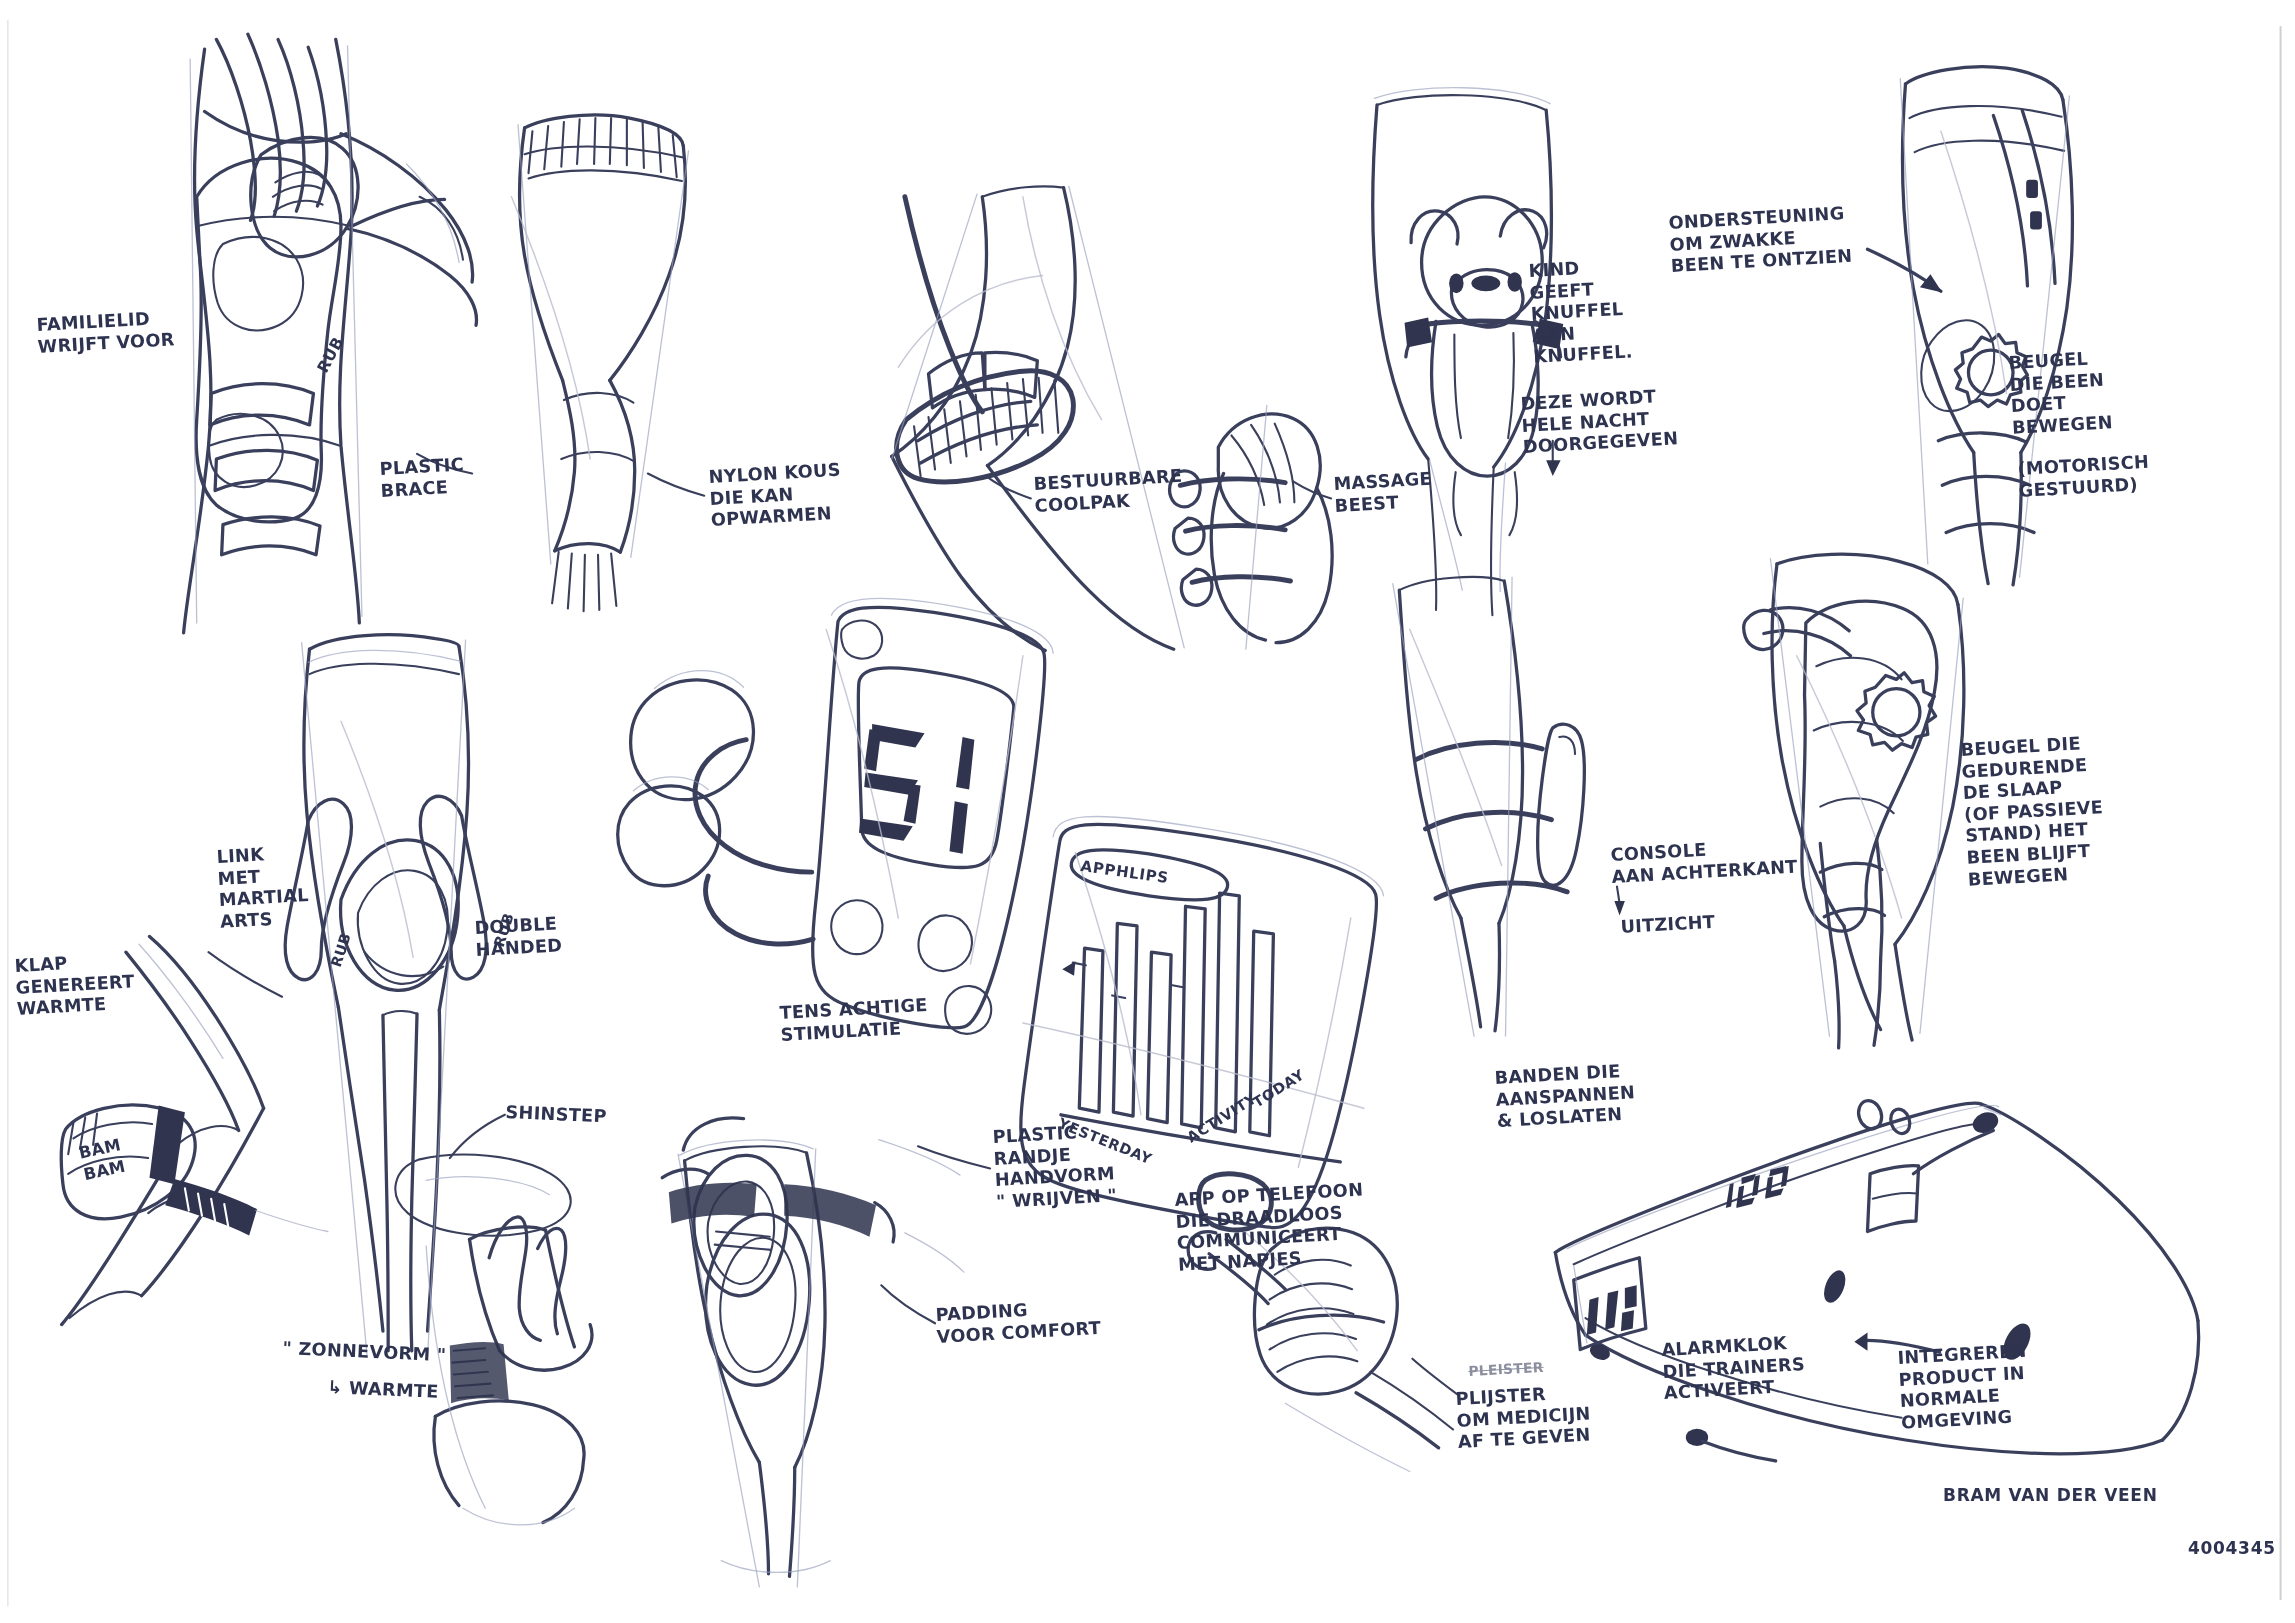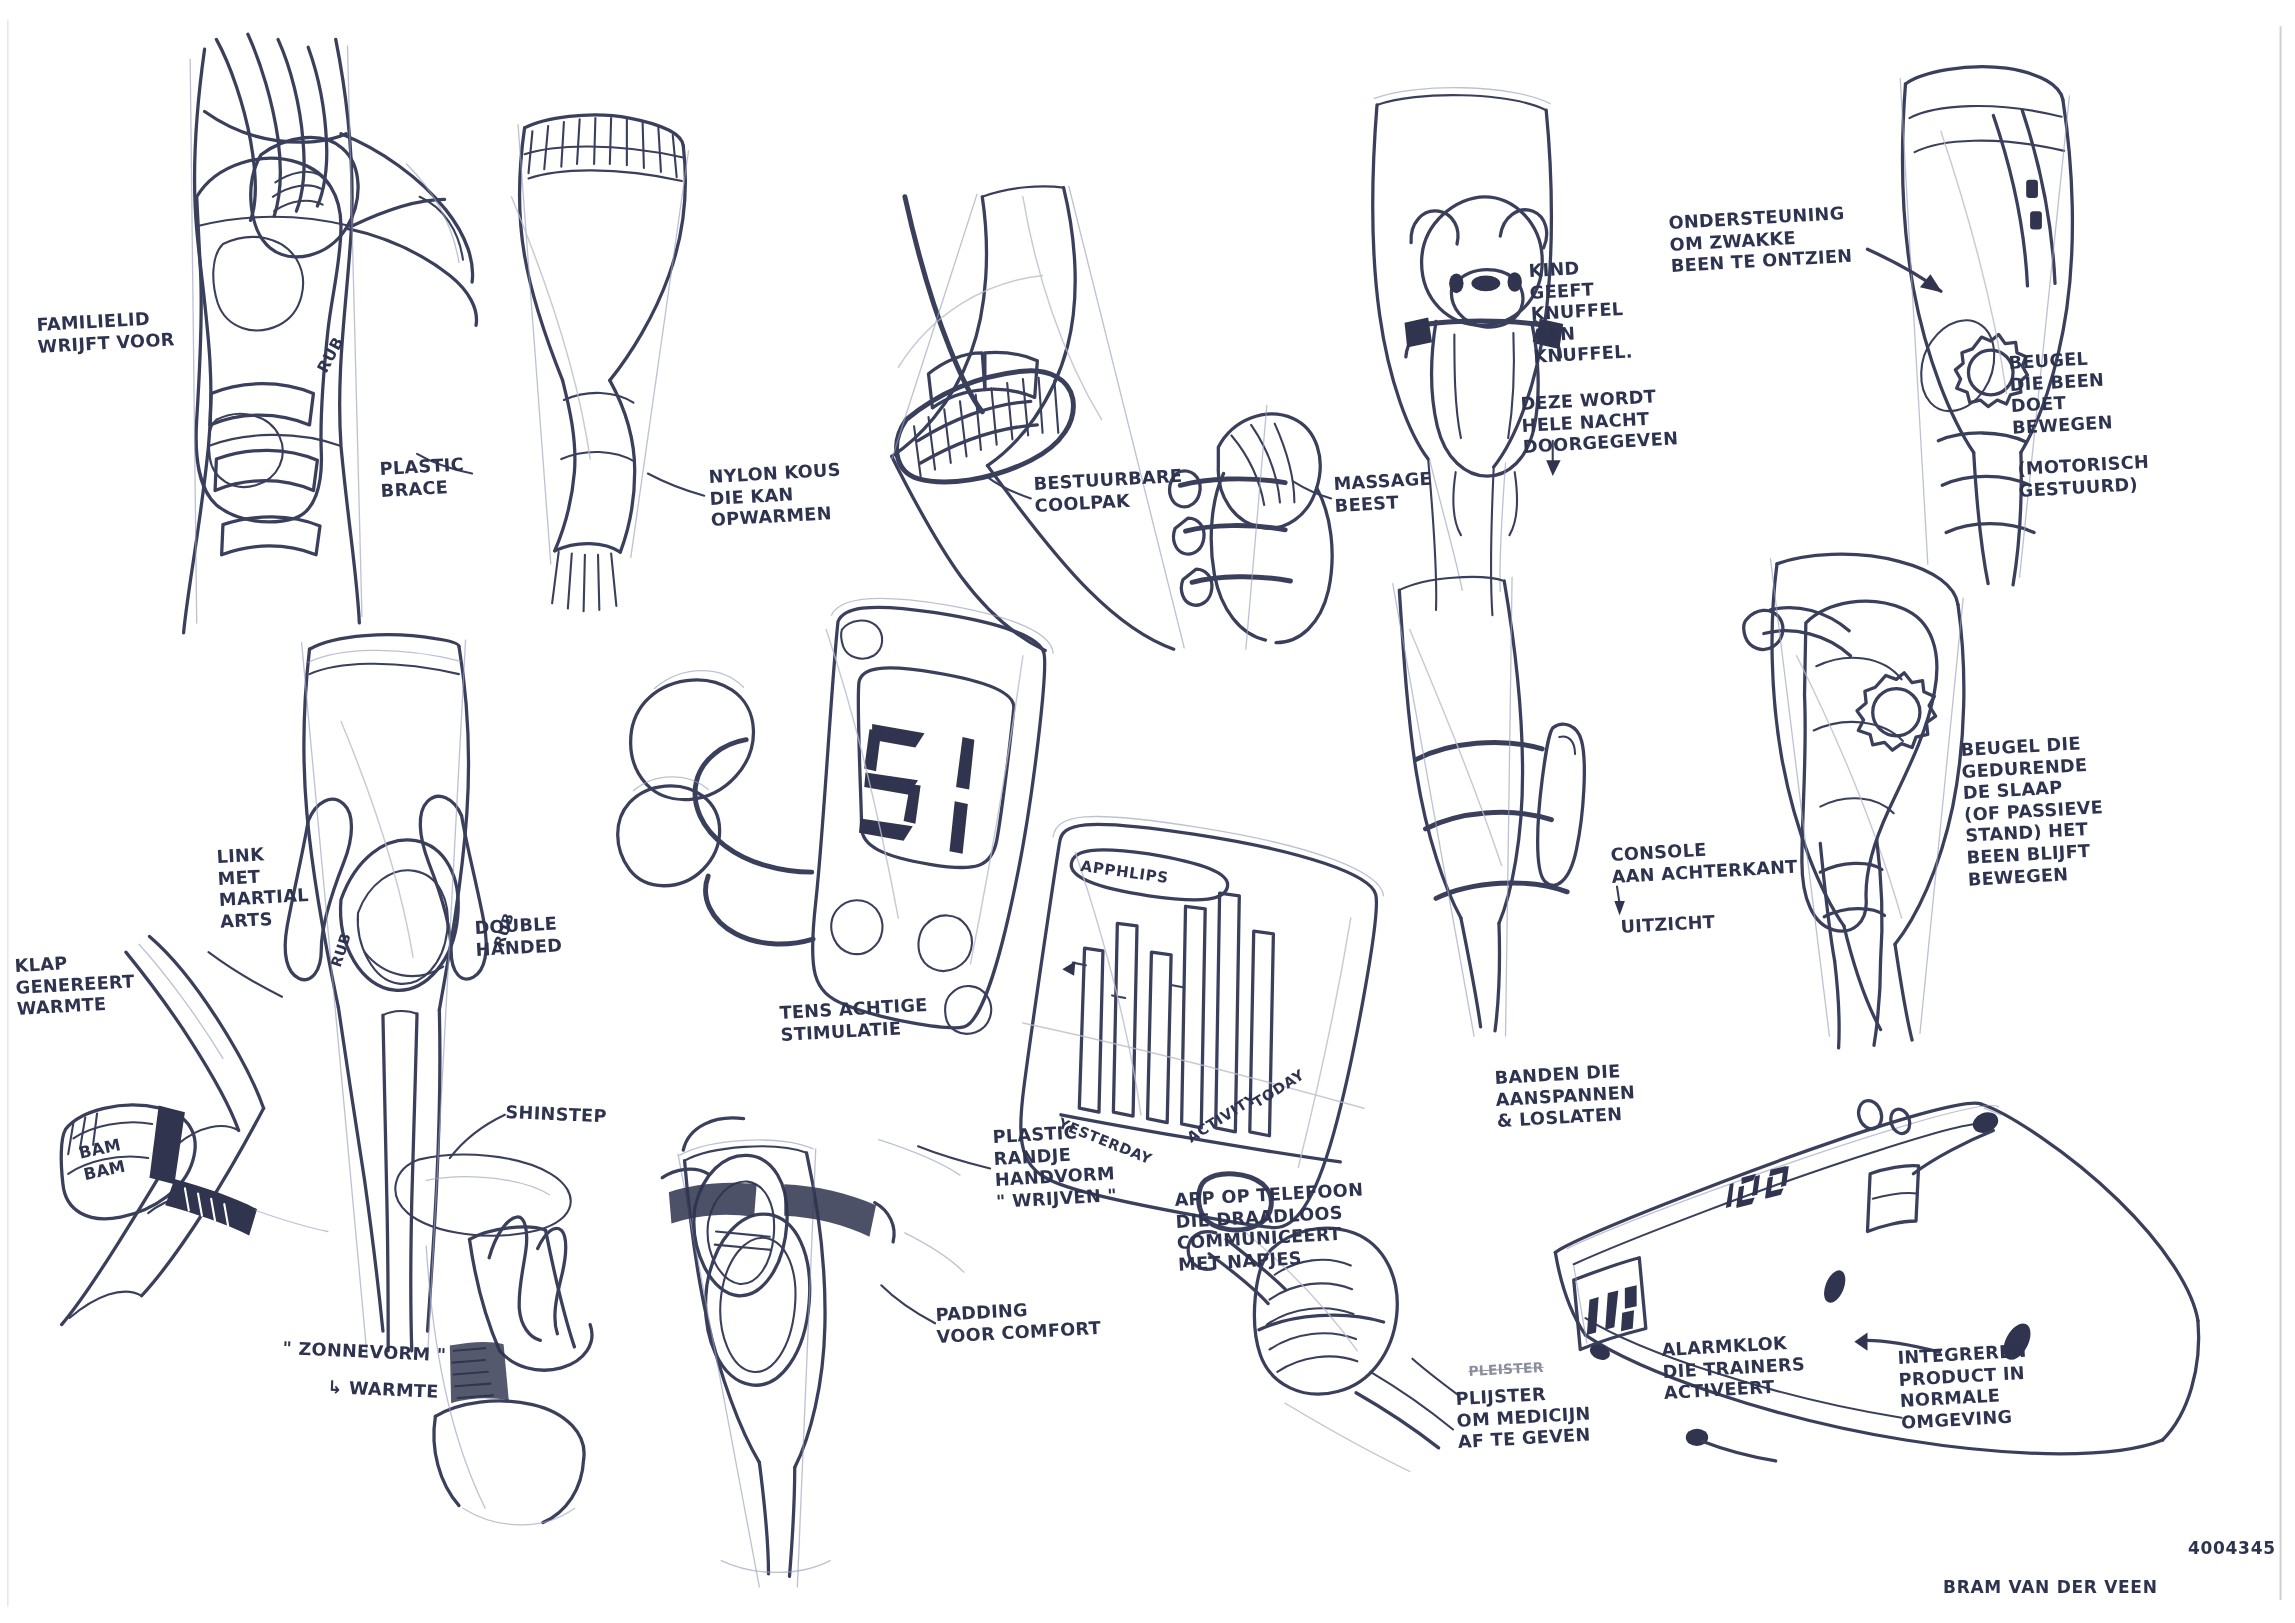--- a/index.html
+++ b/index.html
@@ -649,17 +649,17 @@
   <div class="note xs" style="left:328px;top:964px;transform:rotate(-72deg);transform-origin:left top;font-size:14.4px;">RUB</div>
   <div class="note xs" style="left:491px;top:944px;transform:rotate(-72deg);transform-origin:left top;font-size:14.4px;">RUB</div>
   <div class="note xs" style="left:77px;top:1143px;transform:rotate(-12deg);transform-origin:left top;font-size:16.4px;line-height:1.35;">BAM
 BAM</div>
 
   <div class="applabel" style="left:1082px;top:857px;transform:rotate(8deg);transform-origin:left top;">APPHLIPS</div>
   <div class="applabel" style="left:1062px;top:1115px;transform:rotate(22deg);transform-origin:left top;font-size:14.4px;">YESTERDAY</div>
   <div class="applabel" style="left:1184px;top:1132px;transform:rotate(-32deg);transform-origin:left top;font-size:14.4px;">ACTIVITY</div>
   <div class="applabel" style="left:1250px;top:1097px;transform:rotate(-32deg);transform-origin:left top;font-size:14.4px;">TODAY</div>
 
-  <div class="sig" style="left:1943px;top:1577px;">BRAM VAN DER VEEN</div>
+  <div class="sig" style="left:1943px;top:1485px;">BRAM VAN DER VEEN</div>
   <div class="sig" style="left:2150px;top:1538px;margin-left:38px;">4004345</div>
 
 </div>
 
 
 </body></html>

